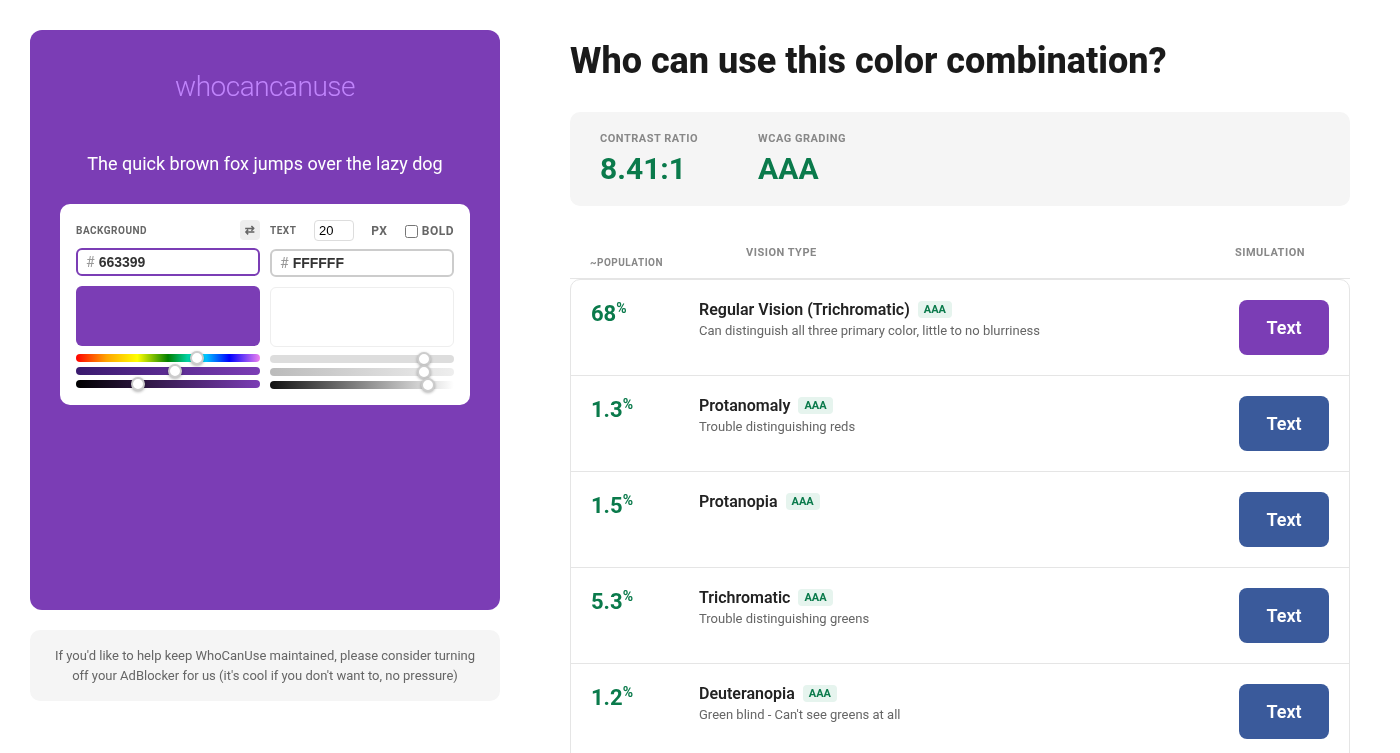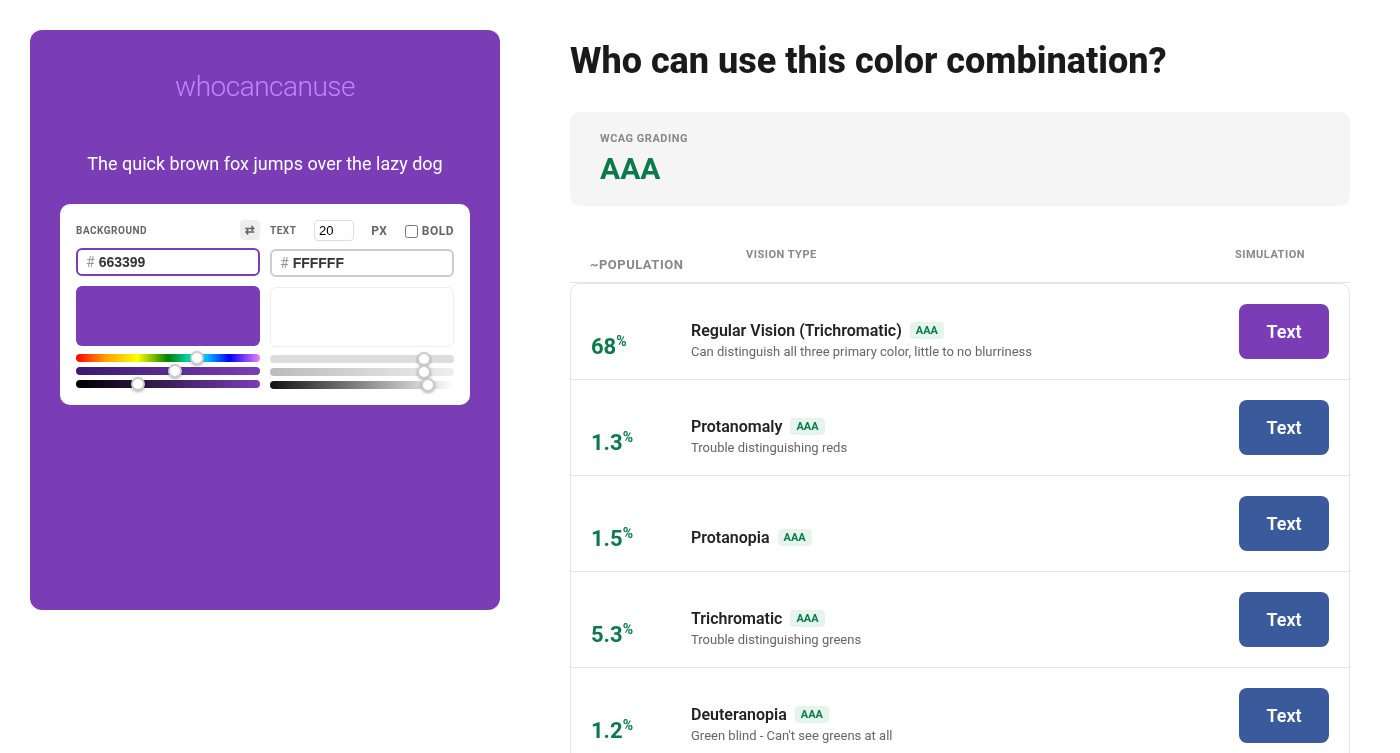--- a/index.html
+++ b/index.html
@@ -238,21 +238,21 @@
     .table-header {
       display: flex;
       align-items: center;
       padding: 0 20px 10px;
       border-bottom: 1px solid #e5e5e5;
       margin-bottom: 0;
     }
 
     .col-population {
       width: 120px;
-      font-size: 13px;
+      font-size: 10px;
       font-weight: 700;
       color: #888;
       letter-spacing: 0.5px;
       text-transform: uppercase;
       margin-top: 21px;
     }
 
     .col-vision {
       flex: 1;
       font-size: 11px;
@@ -274,23 +274,24 @@
     }
 
     .vision-table {
       border: 1px solid #e5e5e5;
       border-radius: 10px;
       overflow: hidden;
     }
 
     .vision-row {
       display: flex;
-      align-items: flex-end;
+      align-items: flex-start;
       padding: 20px 20px;
       border-bottom: 1px solid #e5e5e5;
+      gap: 8px;
     }
 
     .vision-row:last-child {
       border-bottom: none;
     }
 
     .population-pct {
       width: 100px;
       font-size: 22px;
       font-weight: 700;
@@ -406,28 +407,35 @@
           </div>
           <div class="slider-track" style="background: linear-gradient(to right, #111, #fff); position:relative; height:8px; border-radius:4px;">
             <div class="slider-thumb" style="left: 82%;"></div>
           </div>
         </div>
       </div>
 
     </div>
   </div>
 
+  <div class="adblock-notice">
+    <span>If you'd like to help keep WhoCanUse maintained, please consider turning off your AdBlocker for us (it's cool if you don't want to, no pressure)</span>
+  </div>
 
 </div>
 
 <div class="right-panel">
 
   <h1 class="page-title">Who can use this color combination?</h1>
 
   <div class="stats-bar">
+    <div class="stat-item">
+      <div class="stat-label">CONTRAST RATIO</div>
+      <div class="stat-value">8.41:1</div>
+    </div>
     <div class="stat-item">
       <div class="stat-label">WCAG GRADING</div>
       <div class="stat-value">AAA</div>
     </div>
   </div>
 
   <div class="table-header">
     <div class="col-population">~POPULATION</div>
     <div class="col-vision">VISION TYPE</div>
     <div class="col-simulation">SIMULATION</div>

